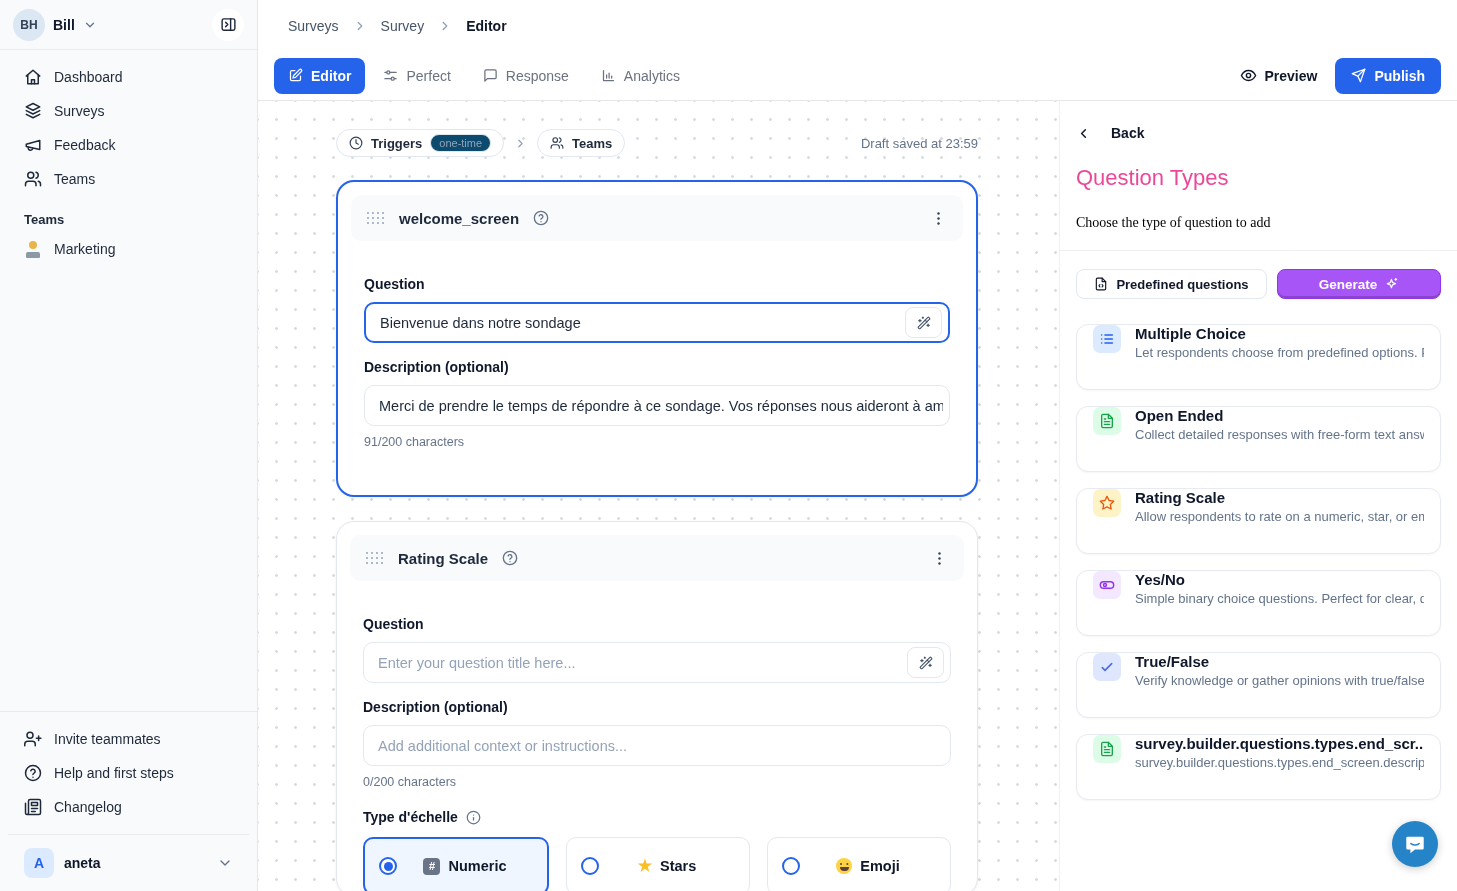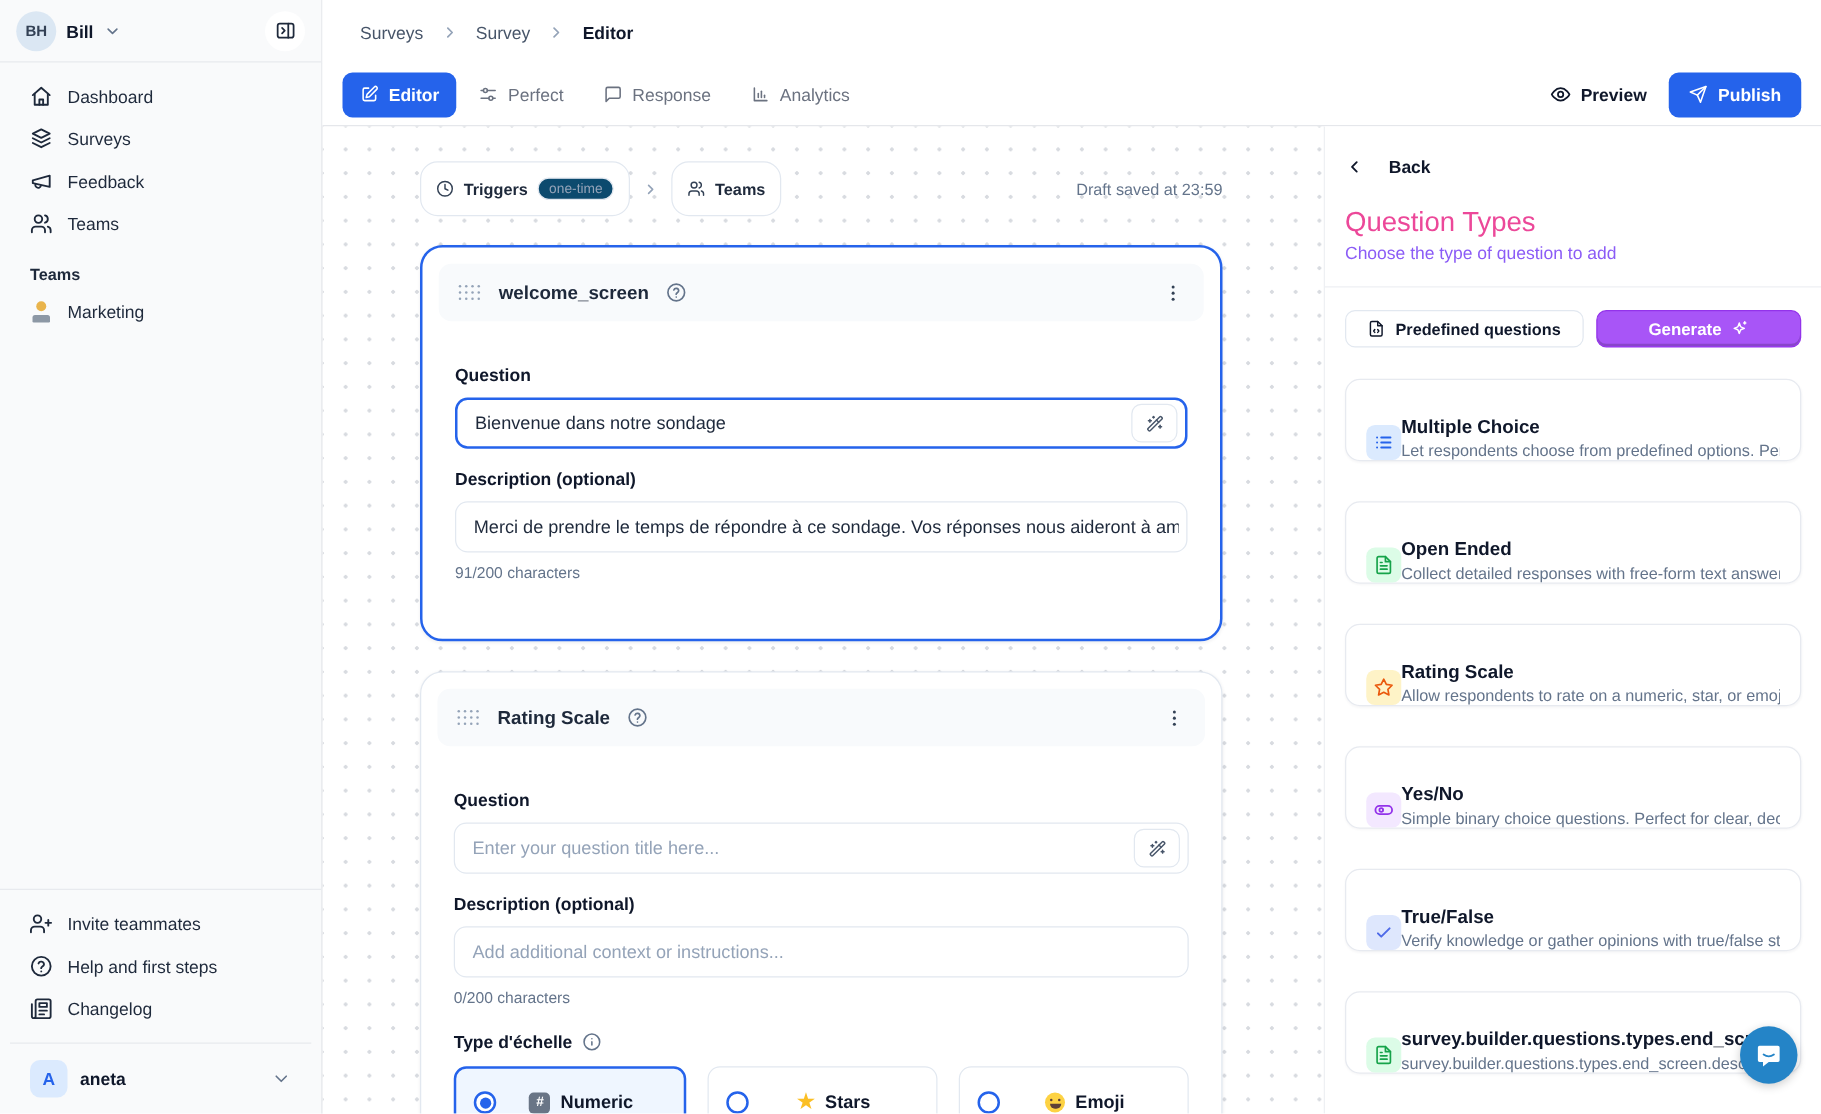--- a/index.html
+++ b/index.html
@@ -44,21 +44,21 @@
   .publish-btn { display:flex; align-items:center; gap:8px; height:36px; padding:0 16px; border-radius:8px; background:#2563eb; color:#fff; font-size:14px; font-weight:600; border:none; cursor:pointer; font-family:inherit; }
 
   .content-row { flex:1; display:flex; min-height:0; overflow:hidden; }
 
   
   .canvas { flex:1; min-width:0; position:relative; overflow:hidden;
     background-image:radial-gradient(circle, #d8dbe0 1.3px, transparent 1.5px);
     background-size:19px 19px; background-position:9px 9px; }
   .canvas-inner { width:642px; margin:28px 0 0 78px; }
   .meta-row { display:flex; align-items:center; gap:10px; margin-bottom:23px; }
-  .chip { display:flex; align-items:center; gap:8px; height:44px; padding:0 12px; background:#fff; border:1px solid #e2e8f0; border-radius:14px; font-size:13px; font-weight:600; color:#1e293b; cursor:pointer; }
+  .chip { display:flex; align-items:center; gap:8px; height:28px; padding:0 12px; background:#fff; border:1px solid #e2e8f0; border-radius:14px; font-size:13px; font-weight:600; color:#1e293b; cursor:pointer; }
   .chip .ic { display:flex; color:#334155; }
   .chip-badge { font-size:11px; color:#94a3b8; border:1px solid #e2e8f0; border-radius:10px; padding:2px 8px; font-weight:400; background:#0c4a6e; }
   .meta-sep { color:#94a3b8; display:flex; }
   .draft-status { margin-left:auto; font-size:13px; color:#64748b; }
 
   .q-card { background:#fff; border:1px solid #e2e8f0; border-radius:18px; box-shadow:0 1px 3px rgba(15,23,42,.07); margin-bottom:24px; }
   .q-card.selected { border:2px solid #2563eb; }
   .card-strip { margin:13px; height:46px; background:#f8fafc; border-radius:10px; display:flex; align-items:center; gap:14px; padding:0 16px; }
   .grip { display:grid; grid-template-columns:repeat(4, 3px); grid-auto-rows:3px; gap:2px; cursor:grab; }
   .grip i { width:2.4px; height:2.4px; border-radius:50%; background:#94a3b8; }
@@ -85,29 +85,29 @@
   .star-glyph { color:#fbbf24; font-size:16px; line-height:1; }
   .face { width:16px; height:16px; border-radius:50%; background:#fdd243; position:relative; }
   .face::before { content:""; position:absolute; top:4.5px; left:3.5px; width:2.6px; height:2.6px; border-radius:50%; background:#5d4037; box-shadow:6.4px 0 0 #5d4037; }
   .face::after { content:""; position:absolute; left:3.5px; top:8.5px; width:9px; height:4.6px; border-radius:0 0 9px 9px; background:#5d4037; }
 
   
   .panel { width:398px; min-width:398px; background:#fff; border-left:1px solid #eef0f3; padding:24px 16px 0; overflow:hidden; }
   .back-row { display:flex; align-items:center; gap:20px; font-size:14px; font-weight:600; color:#0f172a; cursor:pointer; }
   .back-row .ic { display:flex; color:#0f172a; }
   .panel-title { font-size:22px; font-weight:400; color:#ec4899; margin-top:24px; }
-  .panel-sub { font-size:14px; color:#8b5cf6; margin-top:3px; }
+  .panel-sub { font-size:14px; color:#000000; margin-top:24px;font-family:Liberation Serif, serif; }
   .panel-divider { border-top:1px solid #eef0f3; margin:19px -16px 0; }
   .panel-btns { display:flex; gap:10px; margin-top:18px; }
   .predef-btn { flex:1; height:30px; display:flex; align-items:center; justify-content:center; gap:8px; background:#fff; border:1px solid #e2e8f0; border-radius:8px; font-size:13px; font-weight:600; color:#0f172a; cursor:pointer; font-family:inherit; }
   .predef-btn .ic { display:flex; color:#0f172a; }
   .generate-btn { width:164px; height:30px; display:flex; align-items:center; justify-content:center; gap:8px; background:#a855f7; border:1px solid #9333ea; box-shadow:inset 0 -2px 0 rgba(0,0,0,.18); border-radius:8px; font-size:13.5px; font-weight:700; color:#fff; cursor:pointer; font-family:inherit; }
   .generate-btn .ic { display:flex; }
   .type-list { margin-top:25px; }
-  .type-card { height:66px; border:1px solid #e7eaf0; border-radius:12px; background:#fff; box-shadow:0 1px 2px rgba(15,23,42,.04); display:flex; align-items:flex-end; padding:0 16px; margin-bottom:32px; cursor:pointer; }
+  .type-card { height:66px; border:1px solid #e7eaf0; border-radius:12px; background:#fff; box-shadow:0 1px 2px rgba(15,23,42,.04); display:flex; align-items:flex-start; gap:14px; padding:0 16px; margin-bottom:16px; cursor:pointer; }
   .type-ic { width:28px; height:28px; min-width:28px; border-radius:7px; display:flex; align-items:center; justify-content:center; }
   .type-ic svg { display:block; }
   .type-ic.blue { background:#dbeafe; color:#2563eb; }
   .type-ic.green { background:#dcfce7; color:#16a34a; }
   .type-ic.amber { background:#fef3c7; color:#ea580c; }
   .type-ic.purple { background:#f3e8ff; color:#9333ea; }
   .type-ic.indigo { background:#dee7fd; color:#4f6be8; }
   .type-txt { min-width:0; }
   .type-title { font-size:15px; font-weight:700; color:#0f172a; white-space:nowrap; overflow:hidden; }
   .type-desc { font-size:13px; color:#64748b; margin-top:3px; white-space:nowrap; overflow:hidden; }

